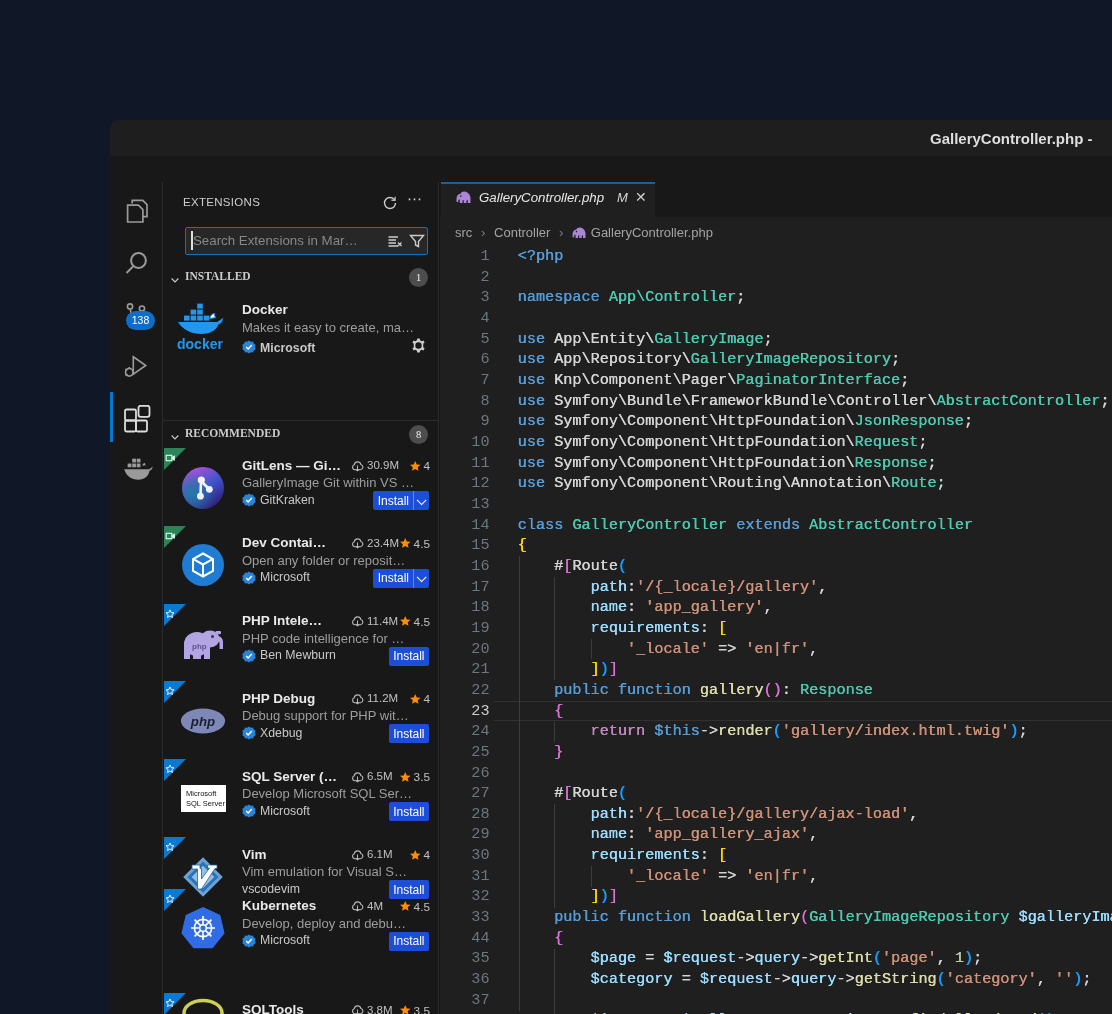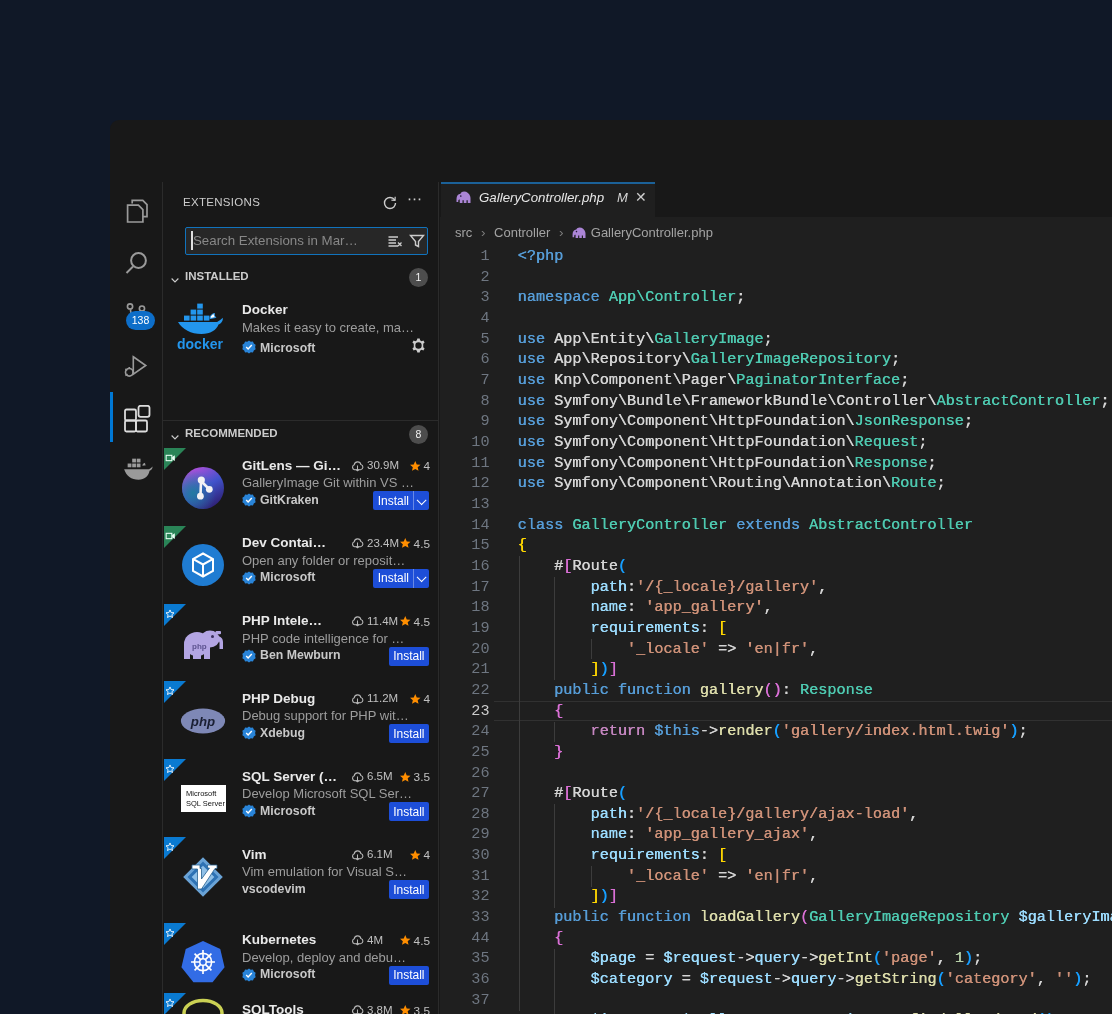--- a/index.html
+++ b/index.html
@@ -25,40 +25,40 @@
 .sbx { position:absolute; }
 #sbhead { left:20px; top:14px; font-size:11.5px; letter-spacing:0.3px; color:#cccccc; }
 #sbrefresh { left:219px; top:13px; }
 #sbdots { left:244px; top:8px; color:#cccccc; font-size:15px; letter-spacing:1px; }
 #searchbox { left:22px; top:45px; width:243px; height:28px; background:#272727;
   border:1px solid #1173bd; border-radius:2px; }
 #searchph { left:30px; top:51px; font-size:13.3px; color:#888888; }
 #caret { left:28px; top:49px; width:1.5px; height:19px; background:#e0e0e0; }
 #sic1 { left:224px; top:51px; }
 #sic2 { left:246px; top:51px; }
-.secthead { position:absolute; left:0; width:100%; height:26px; }
+.secthead { position:absolute; left:0; width:100%; height:26px;font-family:Liberation Serif, serif; }
 .secthead .ch { position:absolute; left:6px; top:7px; }
 .secthead .tt { position:absolute; left:22px; top:5px; font-size:11.5px; font-weight:bold; color:#cccccc; }
 .badge { position:absolute; left:246px; top:2.5px; width:19px; height:19px; border-radius:50%;
   background:#4d4d4d; color:#f2f2f2; font-size:10.5px; text-align:center; line-height:19px; }
 #dockit { position:absolute; left:0; top:113px; width:100%; height:64px; }
 .xitem { position:absolute; left:0; width:100%; height:77.8px; }
 .ribbon { position:absolute; left:0.5px; top:0.5px; width:0; height:0;
   border-top:22px solid #0a7ad1; border-right:22px solid transparent; }
 .ribicon { position:absolute; left:1.5px; top:1.5px; }
 .xicon { position:absolute; left:17px; top:17px; width:46px; height:46px;
   display:flex; align-items:center; justify-content:center; }
 .xtitle { position:absolute; left:79px; top:10px; max-width:105px; font-size:13.5px; font-weight:bold;
   color:#e9e9e9; white-space:nowrap; overflow:hidden; }
 .xcloud { position:absolute; left:187px; top:11px; }
 .xcount { position:absolute; left:204px; top:11.5px; font-size:11.5px; color:#c0c0c0; }
 .xrate { position:absolute; right:8px; top:11.5px; font-size:11.8px; color:#c0c0c0; display:flex; gap:2px; }
 .xrate svg { margin-top:0.5px; }
 .xdesc { position:absolute; left:79px; top:27.5px; width:190px; font-size:13px; color:#9d9d9d; white-space:nowrap; }
-.xpub { position:absolute; left:79px; top:45px; font-size:12.3px; font-weight:bold; color:#c8c8c8; }
+.xpub { position:absolute; left:79px; top:45px; font-size:12.3px; font-weight:normal; color:#c8c8c8; }
 .xpub svg { position:absolute; left:0; top:0.5px; }
 .xbtn { position:absolute; right:9px; top:43.5px; height:19px; background:#1d4ed8; border-radius:2px;
   color:#ffffff; font-size:12px; display:flex; align-items:center; }
 .xbtn .ib { padding:0 4.5px; }
 .xbtn.dd .ib { padding:0 4px 0 5px; }
 .xbtn .sep { width:1px; height:19px; background:#ffffff55; }
 .xbtn .ar { width:15px; height:19px; position:relative; }
 .xbtn .ar:after { content:''; position:absolute; left:3.5px; top:5.5px; width:5.5px; height:5.5px;
   border-left:1.8px solid #fff; border-bottom:1.8px solid #fff; transform:rotate(-45deg); }
 #tabbar { position:absolute; left:0; top:0; width:100%; height:35px; background:#181818; }
@@ -82,20 +82,23 @@
 .k { color:#569CD6; } .teal { color:#4EC9B0; } .fg { color:#D4D4D4; }
 .lb { color:#9CDCFE; } .orange { color:#CE9178; } .yell { color:#DCDCAA; }
 .purp { color:#C586C0; } .num { color:#B5CEA8; } .gold { color:#FFD700; }
 .pink { color:#DA70D6; } .bblue { color:#179FFF; }
 .ig { position:absolute; width:1px; background:#3c3c3c; }
 #curline { position:absolute; left:54px; right:0; top:518.8px; height:20.67px;
   border-top:1.5px solid #313131; border-bottom:1.5px solid #313131; }
 </style></head>
 <body>
 <div id="win">
+  <div id="titlebar">
+      <div id="title">GalleryController.php -</div>
+    </div>
   <div id="activity">
 <div class="abicon" style="top:15px">
         <svg width="29" height="29" viewBox="0 0 29 29" fill="none" stroke="#9a9a9a" stroke-width="1.7">
           <path d="M9.2 6.4 L9.2 3.4 L19.8 3.4 L24 7.6 L24 19.6 L20 19.6"></path>
           <path d="M4.6 8.2 L15.4 8.2 L19.9 12.7 L19.9 25 L4.6 25 Z"></path>
         </svg>
       </div>
 <div class="abicon" style="top:67px">
         <svg width="27" height="27" viewBox="0 0 27 27" fill="none" stroke="#9a9a9a" stroke-width="2">
           <circle cx="15.5" cy="11.5" r="7.4"></circle>
@@ -418,21 +421,21 @@
             <path d="M8 1.2 L9.9 5.6 L14.7 6 L11.1 9.2 L12.2 13.9 L8 11.4 L3.8 13.9 L4.9 9.2 L1.3 6 L6.1 5.6 Z"></path>
           </svg>
           <span>4</span>
         </div>
         <div class="xdesc">Vim emulation for Visual S…</div>
         <div class="xpub" style=""><span>vscodevim</span></div>
         <div class="xbtn">
           <span class="ib">Install</span>
         </div>
       </div>
-<div class="xitem" style="top:740px">
+<div class="xitem" style="top:706px">
         <div class="ribbon" style="border-top-color:#0a7ad1"></div>
         <div class="ribicon"><svg width="10" height="10" viewBox="0 0 16 16" fill="none" stroke="#ffffff" stroke-width="1.4">
             <path d="M8 1.5 L9.8 5.7 L14.4 6.1 L11 9.1 L12 13.6 L8 11.2 L4 13.6 L5 9.1 L1.6 6.1 L6.2 5.7 Z"></path>
           </svg></div>
         <div class="xicon">
           <svg width="48" height="46" viewBox="0 0 48 46">
             <path d="M24 1 L42 9.5 L46.5 28.5 L34 44 L14 44 L1.5 28.5 L6 9.5 Z" fill="#326ce5"></path>
             <g stroke="#ffffff" fill="none" stroke-width="1.7">
               <circle cx="24" cy="23" r="9"></circle>
               <path d="M24 10.5 L24 35.5 M11.5 23 L36.5 23 M15.2 14.2 L32.8 31.8 M32.8 14.2 L15.2 31.8"></path>

